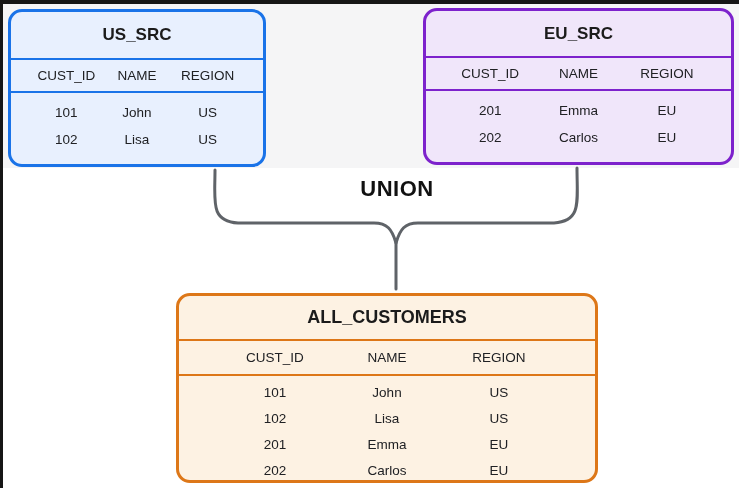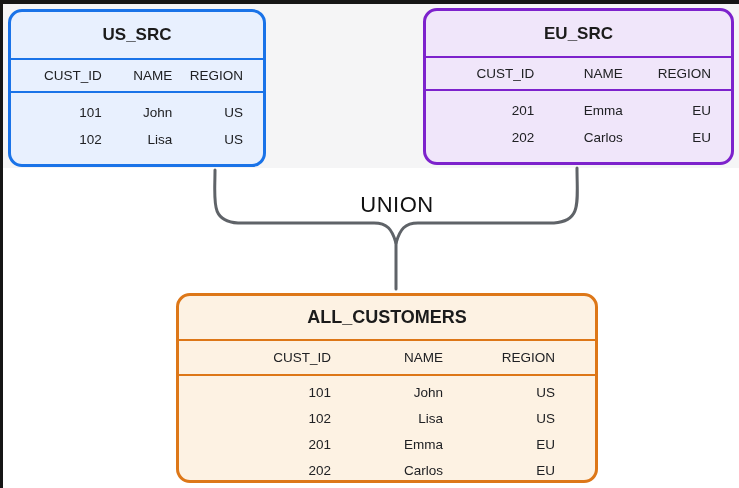--- a/index.html
+++ b/index.html
@@ -12,34 +12,34 @@
   .band-top {
     position:absolute; left:3px; top:4px; width:736px; height:164px;
     background:#f5f5f6;
   }
   .bar-top  { position:absolute; left:0; top:0; width:739px; height:4px; background:#161616; }
   .bar-left { position:absolute; left:0; top:0; width:3px; height:488px; background:#161616; }
 
   .connector-svg { position:absolute; left:0; top:0; width:739px; height:488px; pointer-events:none; }
 
   .union-label {
-    position:absolute; left:297px; top:192px; width:200px;
-    text-align:center; font-size:22px; font-weight:400; color:#111111;
+    position:absolute; left:297px; top:176px; width:200px;
+    text-align:center; font-size:22px; font-weight:700; color:#111111;
     letter-spacing:0.5px;
   }
 
   .card {
     position:absolute; border-radius:14px; border:3px solid; overflow:hidden;
   }
   .card-title {
     text-align:center; font-weight:bold; color:#1b1b1b;
     border-bottom:2px solid;
   }
   .grid { display:grid; grid-template-columns:1fr 1fr 1fr; }
-  .grid span { text-align:right; color:#202124; }
+  .grid span { text-align:center; color:#202124; }
   .card-headers { border-bottom:2px solid; }
 
   
   .card.us { left:8px; top:9px; width:258px; height:158px; border-color:#1a73e8; background:#e8f0fe; }
   .card.us .card-title { line-height:46px; font-size:17px; border-color:#1a73e8; }
   .card.us .card-headers { line-height:31px; font-size:13.5px; border-color:#1a73e8; padding:0 20px; }
   .card.us .card-rows { padding:6px 20px 0 20px; }
   .card.us .row { line-height:27px; font-size:13.5px; }
 
   

